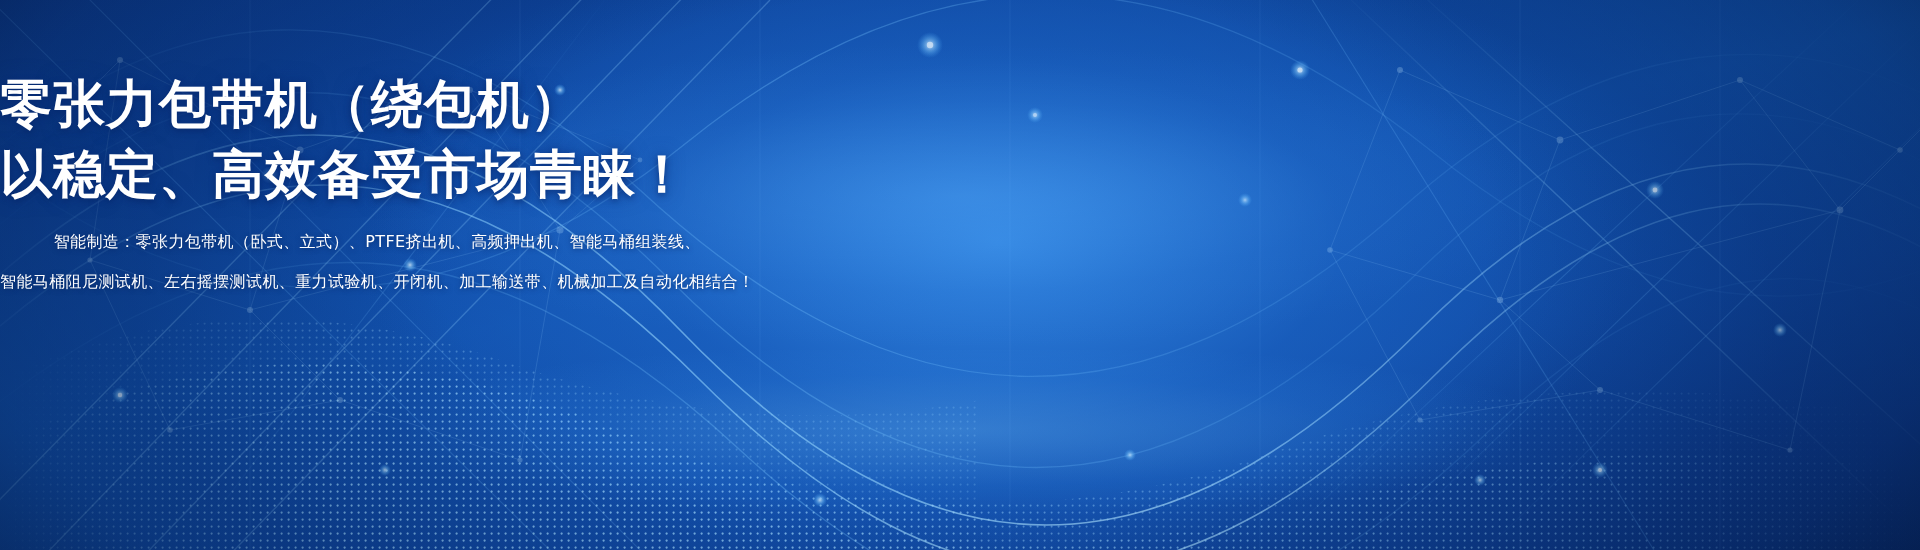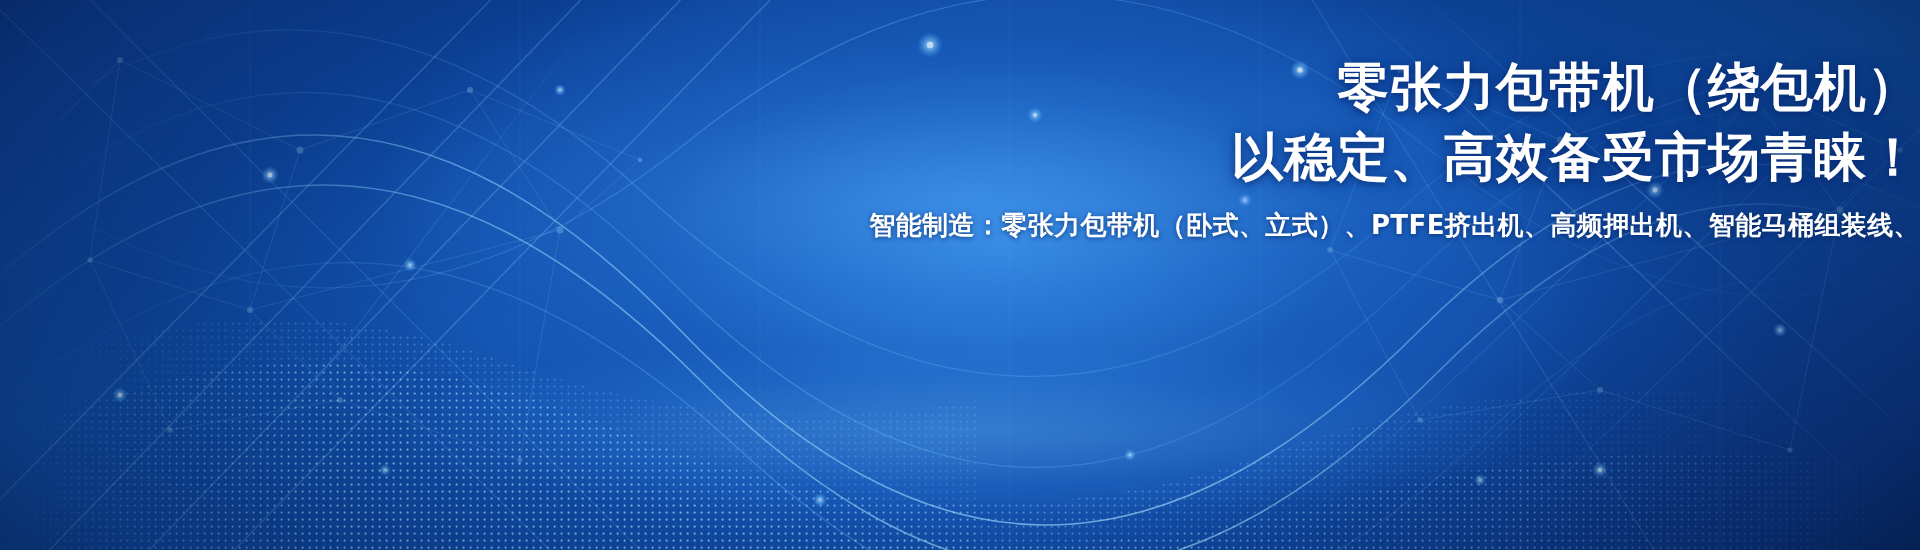--- a/index.html
+++ b/index.html
@@ -46,43 +46,43 @@
     position:absolute; left:50%; top:430px; transform:translate(-50%,-50%);
     width:1100px; height:160px;
     background:radial-gradient(ellipse at center, rgba(120,200,255,0.30) 0%, rgba(60,150,240,0.12) 50%, rgba(20,90,190,0) 78%);
     pointer-events:none;
   }
 
   
   #content {
     position:absolute; inset:0;
     display:flex; flex-direction:column;
-    align-items:flex-end; justify-content:flex-start;
-    padding-top:56px;
+    align-items:flex-start; justify-content:flex-start;
+    padding-top:73px;
     text-align:center;
   }
   .title-line {
     color:#ffffff;
     font-weight:bold;
     font-size:52px;
     line-height:62px;
     letter-spacing:1px;
     text-shadow:0 0 18px rgba(10,50,130,0.75), 0 2px 6px rgba(5,30,90,0.6);
     white-space:nowrap;
   }
   #title-line-2 { margin-top:8px; }
   #subtitle {
     margin-top:24px;
     display:flex; flex-direction:column; gap:14px;
   }
   .subtitle-line {
     color:#ffffff;
-    font-size:26px;
+    font-size:16px;
     line-height:26px;
-    font-weight:bold;
+    font-weight:normal;
     letter-spacing:.4px;
     text-shadow:0 1px 5px rgba(6,35,95,0.75);
     white-space:nowrap;
   }
 </style>
 </head>
 <body>
 
 <div id="banner">
 
@@ -266,16 +266,17 @@
   <div id="headline-glow"></div>
   <div id="center-beam"></div>
   <div id="vignette"></div>
 
   <div id="content">
     <div class="title-line" id="title-line-1">零张力包带机（绕包机）</div>
     <div class="title-line" id="title-line-2">以稳定、高效备受市场青睐！</div>
 
     <div id="subtitle">
       <div class="subtitle-line">智能制造：零张力包带机（卧式、立式）、PTFE挤出机、高频押出机、智能马桶组装线、</div>
+      <div class="subtitle-line">智能马桶阻尼测试机、左右摇摆测试机、重力试验机、开闭机、加工输送带、机械加工及自动化相结合！</div>
     </div>
   </div>
 
 </div>
 
 </body></html>

